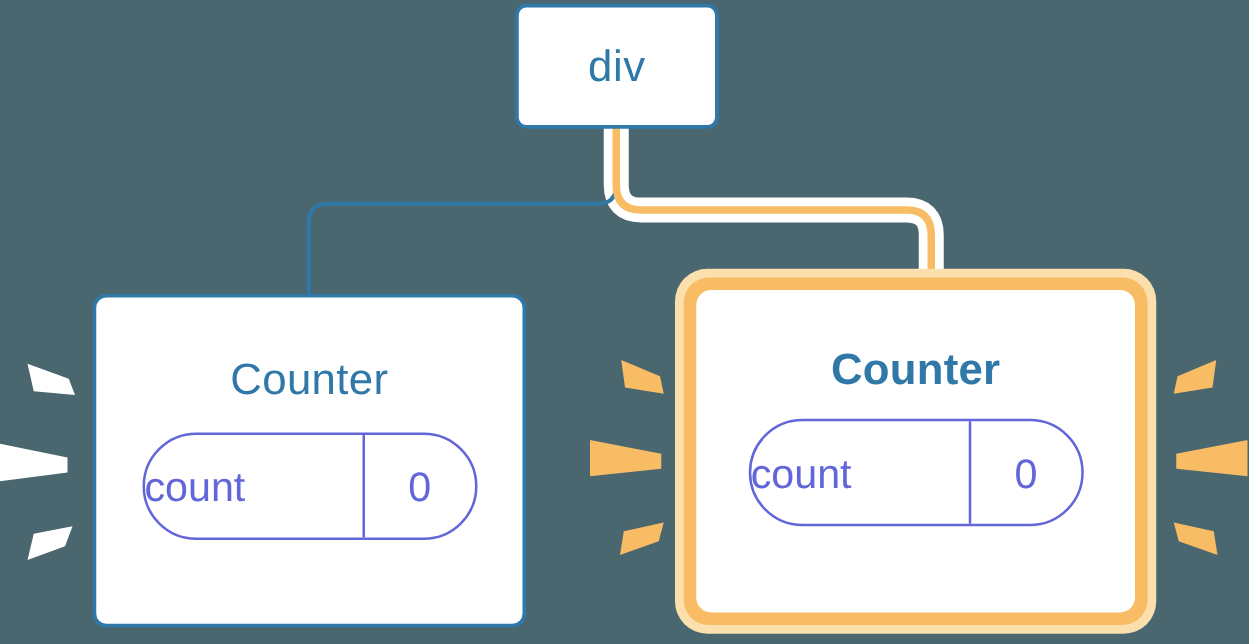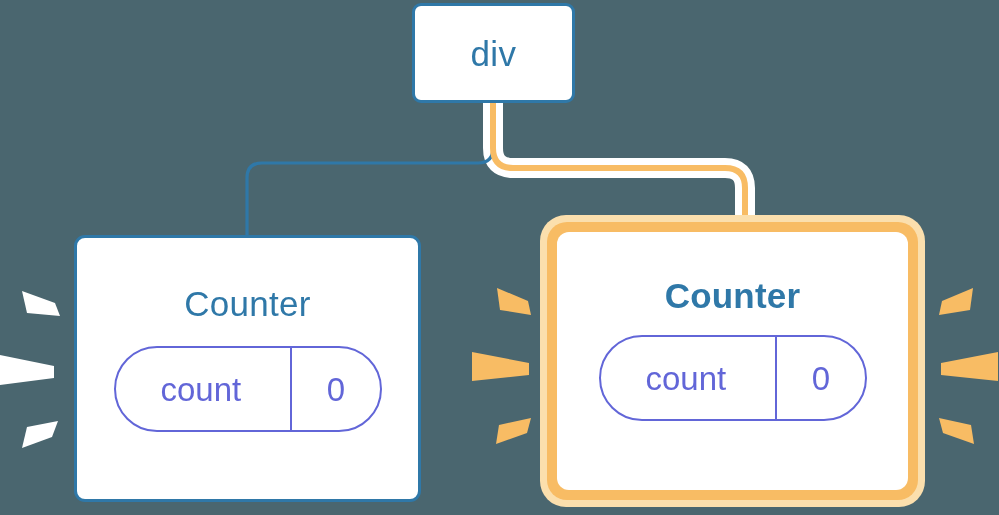--- a/index.html
+++ b/index.html
@@ -126,21 +126,21 @@
   }
   .capsule-left, .capsule-right {
     display: flex;
     align-items: center;
     justify-content: center;
     box-sizing: border-box;
   }
   .capsule-left {
     width: 176px;
     padding-right: 4px;
-    justify-content: center;
+    justify-content: flex-start;
   }
   .capsule-right {
     width: 90px;
     border-left: 2px solid #6266d8;
   }
   .capsule-text {
     font-size: 33px;
     color: #6266d8;
     font-weight: 400;
     line-height: 1;

